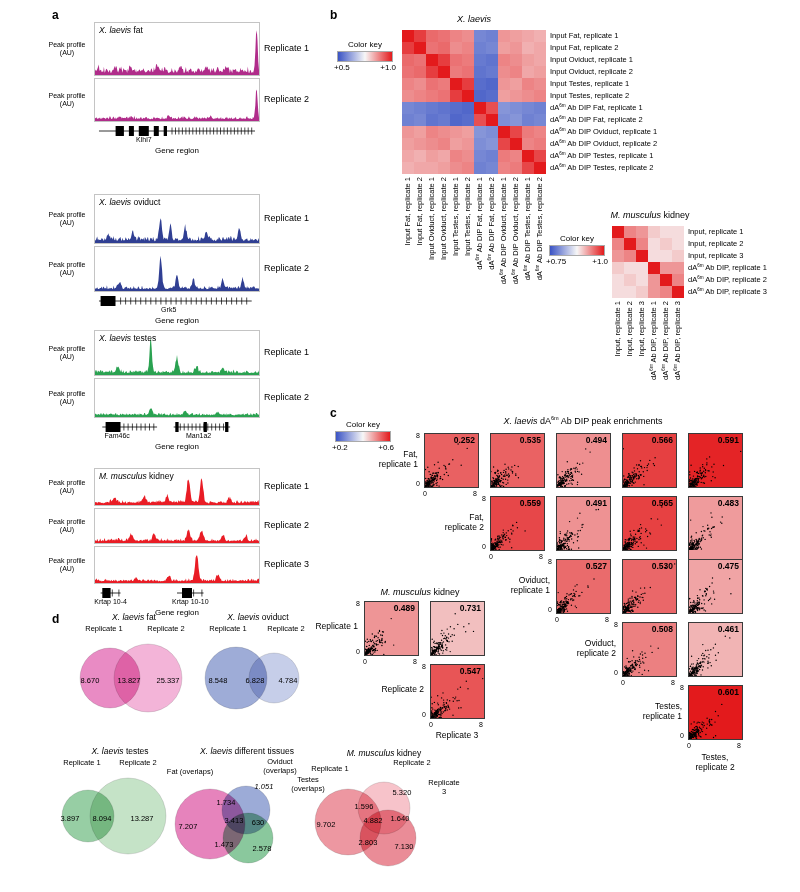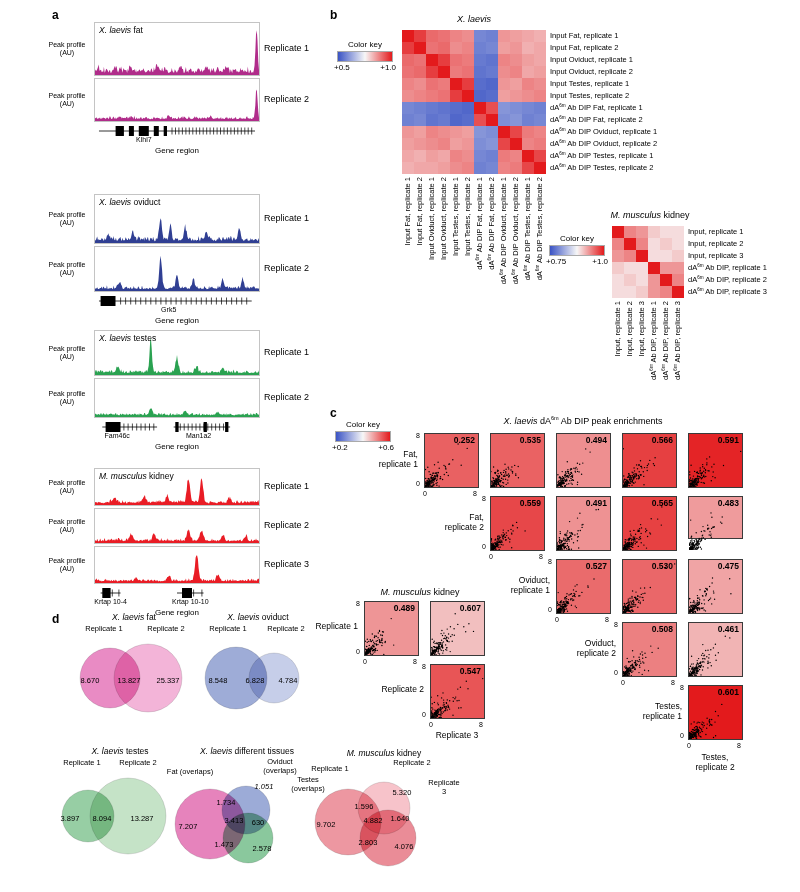--- a/index.html
+++ b/index.html
@@ -1714,21 +1714,21 @@
           <circle cx="4.0" cy="42.9" r="0.7"></circle>
           <circle cx="4.7" cy="51.0" r="0.7"></circle>
           <circle cx="10.9" cy="33.4" r="0.7"></circle>
           <circle cx="11.3" cy="42.2" r="0.7"></circle>
           <circle cx="28.2" cy="21.8" r="0.7"></circle>
           <circle cx="10.2" cy="40.0" r="0.7"></circle>
           <circle cx="18.5" cy="30.9" r="0.7"></circle>
         </svg>
         <span class="sc-val">0.565</span>
       </div>
-      <div class="sc-cell" style="position: absolute; left: 688px; top: 496px; width: 55px; height: 43px; background: rgb(239, 155, 156);">
+      <div class="sc-cell" style="position: absolute; left: 688px; top: 496px; width: 55px; height: 64px; background: rgb(239, 155, 156);">
         <svg width="53" height="53" style="position:absolute;left:0;top:0" fill="#000">
           <circle cx="5.3" cy="48.3" r="0.7"></circle>
           <circle cx="8.7" cy="51.0" r="0.7"></circle>
           <circle cx="22.0" cy="37.1" r="0.7"></circle>
           <circle cx="8.2" cy="45.7" r="0.7"></circle>
           <circle cx="12.4" cy="34.5" r="0.7"></circle>
           <circle cx="3.7" cy="50.1" r="0.7"></circle>
           <circle cx="22.6" cy="31.5" r="0.7"></circle>
           <circle cx="2.2" cy="50.0" r="0.7"></circle>
           <circle cx="9.8" cy="47.7" r="0.7"></circle>
@@ -3133,21 +3133,21 @@
           <circle cx="0.4" cy="51.0" r="0.7"></circle>
           <circle cx="10.6" cy="38.3" r="0.7"></circle>
           <circle cx="8.5" cy="46.6" r="0.7"></circle>
           <circle cx="12.8" cy="36.6" r="0.7"></circle>
           <circle cx="0.3" cy="52.7" r="0.7"></circle>
           <circle cx="19.4" cy="24.8" r="0.7"></circle>
           <circle cx="8.7" cy="40.8" r="0.7"></circle>
           <circle cx="3.4" cy="48.1" r="0.7"></circle>
           <circle cx="5.8" cy="41.6" r="0.7"></circle>
         </svg>
-        <span class="sc-val">0.607</span>
+        <span class="sc-val">0.731</span>
       </div>
       <div class="sc-axis" style="position: absolute; left: 356px; top: 600px;">8</div>
       <div class="sc-axis" style="position: absolute; left: 356px; top: 648px;">0</div>
       <div class="sc-axis" style="position: absolute; left: 363px; top: 658px;">0</div>
       <div class="sc-axis" style="position: absolute; left: 413px; top: 658px;">8</div>
       <div class="sc-rowlabel" style="position: absolute; left: 358px; top: 684px; width: 66px;">Replicate 2</div>
       <div class="sc-cell" style="position: absolute; left: 430px; top: 664px; width: 55px; height: 55px; background: rgb(232, 85, 86);">
         <svg width="53" height="53" style="position:absolute;left:0;top:0" fill="#000">
           <circle cx="6.5" cy="44.4" r="0.7"></circle>
           <circle cx="5.6" cy="46.6" r="0.7"></circle>
@@ -3373,16 +3373,16 @@
           </svg></div>
         <div class="vlab" style="position: absolute; left: 32px; top: 17px;">Replicate 1</div>
         <div class="vlab" style="position: absolute; left: 114px; top: 11px;">Replicate 2</div>
         <div class="vlab" style="position: absolute; left: 146px; top: 31px;">Replicate 3</div>
         <div class="vval" style="position: absolute; left: 28px; top: 76px;">9.702</div>
         <div class="vval" style="position: absolute; left: 66px; top: 58px;">1.596</div>
         <div class="vval" style="position: absolute; left: 104px; top: 44px;">5.320</div>
         <div class="vval" style="position: absolute; left: 75px; top: 72px;">4.882</div>
         <div class="vval" style="position: absolute; left: 102px; top: 70px;">1.640</div>
         <div class="vval" style="position: absolute; left: 70px; top: 94px;">2.803</div>
-        <div class="vval" style="position: absolute; left: 106px; top: 98px;">4.076</div>
+        <div class="vval" style="position: absolute; left: 106px; top: 98px;">7.130</div>
       </div>
     </div>
 </div>
 
 </body></html>

